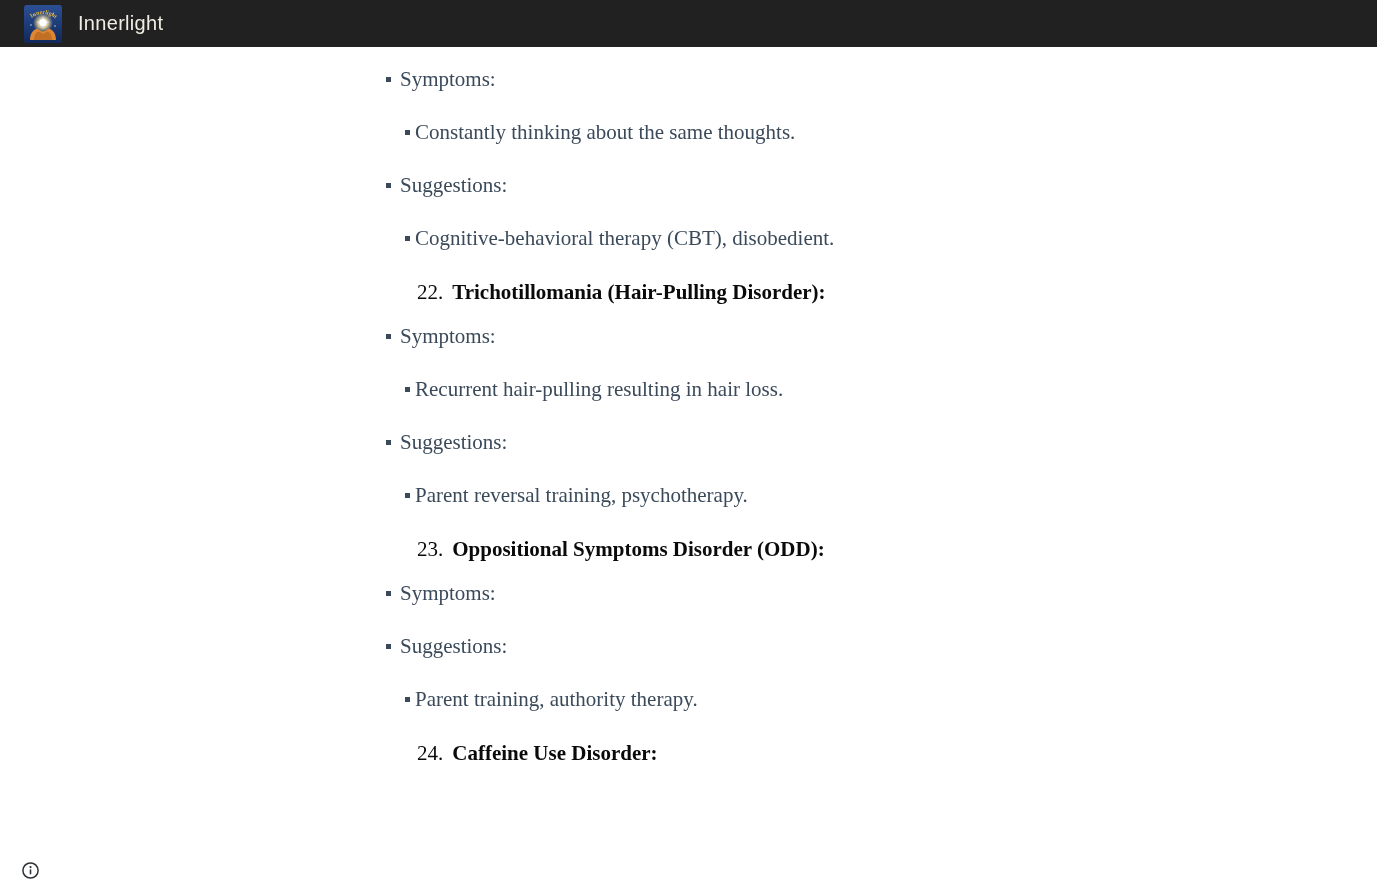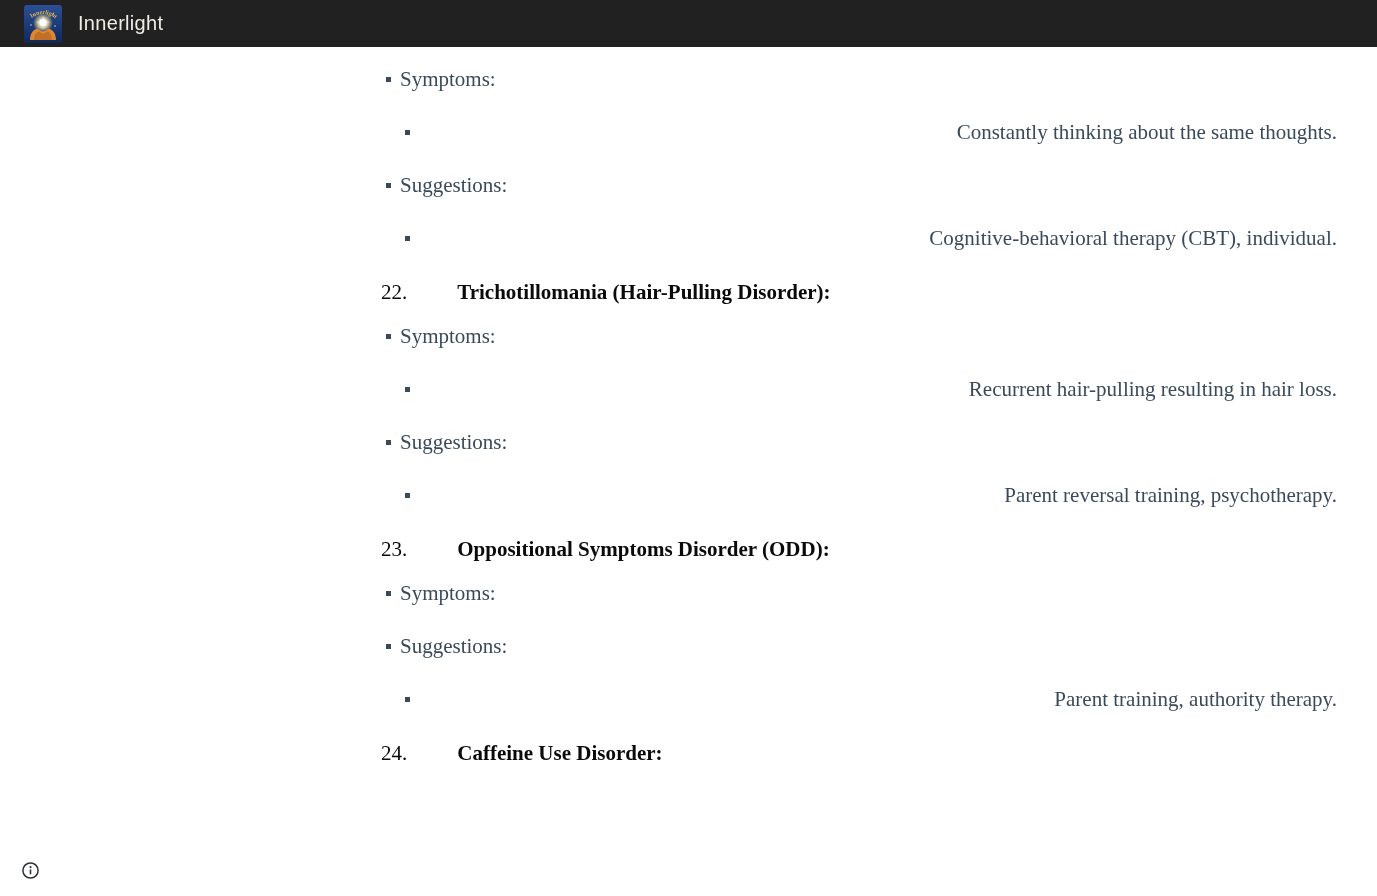--- a/index.html
+++ b/index.html
@@ -35,33 +35,33 @@
   .blist li {
     position: relative;
     line-height: 27px;
     margin-bottom: 26px;
   }
   .blist li.l1 { padding-left: 19px; }
   .blist li.l1::before {
     content: ""; position: absolute; left: 5px; top: 11px;
     width: 5px; height: 5px; background: #3b4a5a;
   }
-  .blist li.l2 { padding-left: 34px; text-align: right; }
+  .blist li.l2 { padding-left: 34px; }
   .blist li.l2::before {
     content: ""; position: absolute; left: 24px; top: 11px;
     width: 5px; height: 5px; background: #3b4a5a;
   }
   .heading {
     color: #0a0a0a;
     font-size: 21px;
     line-height: 28px;
     margin: 26px 0 17px 0;
   }
-  .heading .num { font-weight: 400; margin-right: 9px; }
-  .heading strong { font-weight: 700; margin-left: 41px; }
+  .heading .num { font-weight: 400; margin-right: 9px; margin-left: 36px; }
+  .heading strong { font-weight: 700; }
   section:first-child .heading { margin-top: 0; }
 
   
   .info-btn {
     position: absolute; left: 21px; top: 861px;
     width: 19px; height: 19px;
     cursor: pointer; background: none; border: none; padding: 0;
   }
 </style>
 </head>
@@ -100,21 +100,21 @@
   <div class="app-title">Innerlight</div>
 </header>
 
 <main class="content">
 
   <section>
     <ul class="blist">
       <li class="l1">Symptoms:</li>
       <li class="l2">Constantly thinking about the same thoughts.</li>
       <li class="l1">Suggestions:</li>
-      <li class="l2">Cognitive-behavioral therapy (CBT), individual.</li>
+      <li class="l2">Cognitive-behavioral therapy (CBT), disobedient.</li>
     </ul>
   </section>
 
   <section>
     <div class="heading"><span class="num">22.</span><strong>Trichotillomania (Hair-Pulling Disorder):</strong></div>
     <ul class="blist">
       <li class="l1">Symptoms:</li>
       <li class="l2">Recurrent hair-pulling resulting in hair loss.</li>
       <li class="l1">Suggestions:</li>
       <li class="l2">Parent reversal training, psychotherapy.</li>

